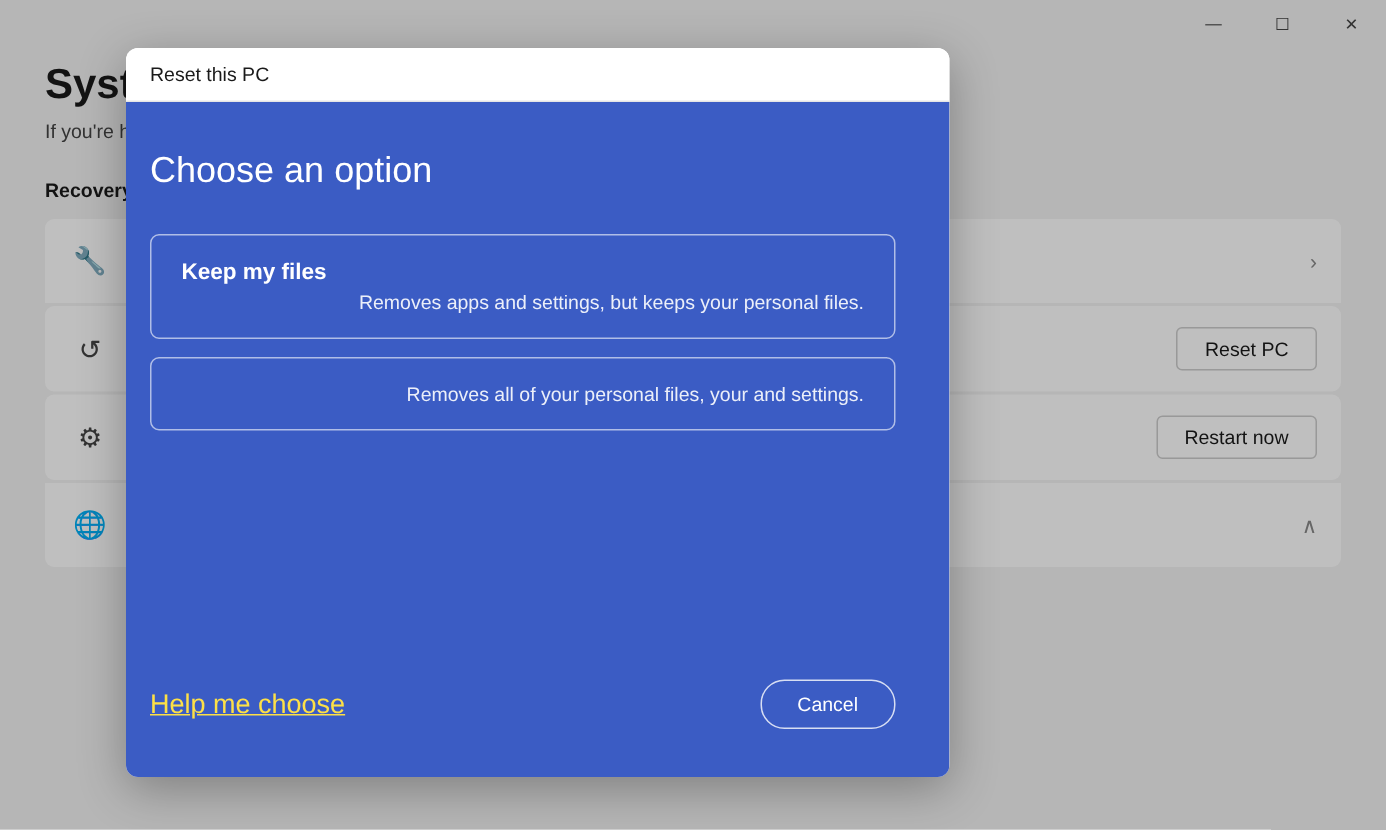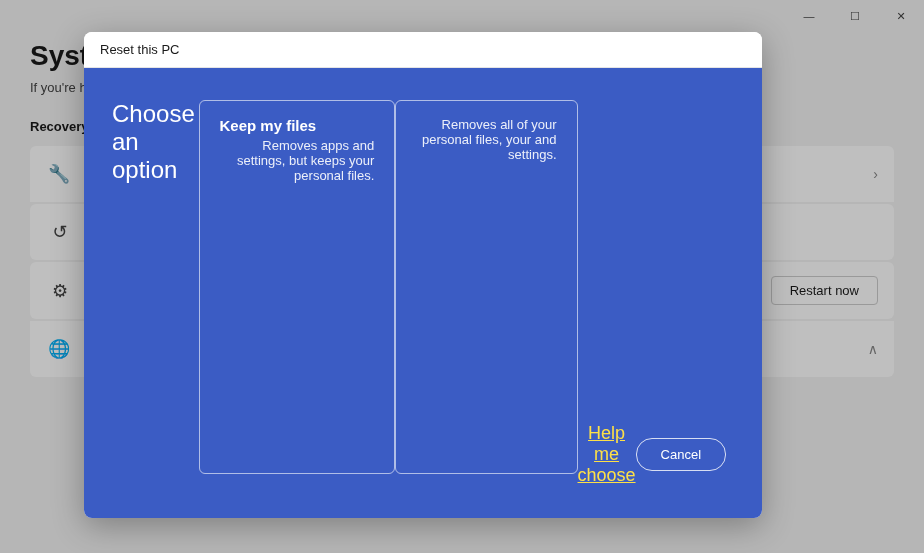--- a/index.html
+++ b/index.html
@@ -127,21 +127,21 @@
       inset: 0;
       background: rgba(0,0,0,0.25);
       z-index: 100;
     }
 
     
     .dialog {
       position: absolute;
       top: 32px;
       left: 84px;
-      width: 678px;
+      width: 549px;
       background: #fff;
       border-radius: 8px;
       box-shadow: 0 8px 32px rgba(0,0,0,0.3);
       z-index: 200;
       overflow: hidden;
     }
 
     .dialog-titlebar {
       height: 36px;
       background: #fff;
@@ -151,24 +151,24 @@
       border-bottom: 1px solid #e5e5e5;
     }
 
     .dialog-title-text {
       font-size: 13px;
       color: #1a1a1a;
     }
 
     .dialog-body {
       background: #3b5cc4;
-      padding: 32px 36px 32px 28px;
+      padding: 32px 36px 32px 16px;
       min-height: 450px;
       display: flex;
-      flex-direction: row;
+      flex-direction: column;
     }
 
     .dialog-heading {
       font-size: 24px;
       font-weight: 400;
       color: #fff;
       margin-bottom: 28px;
     }
 
     .option-card {
@@ -240,20 +240,23 @@
 
     <div class="settings-row" style="border-radius: 6px 6px 0 0;">
       <div class="settings-row-icon">🔧</div>
       <div class="settings-row-text">R</div>
       <div class="chevron-right">›</div>
     </div>
 
     <div class="settings-row">
       <div class="settings-row-icon">↺</div>
       <div class="settings-row-text">A</div>
+      <div class="settings-row-action">
+        <button class="btn-outline">Reset PC</button>
+      </div>
     </div>
 
     <div class="settings-row">
       <div class="settings-row-icon">⚙</div>
       <div class="settings-row-text">A</div>
       <div class="settings-row-action">
         <button class="btn-outline">Restart now</button>
       </div>
     </div>
 

